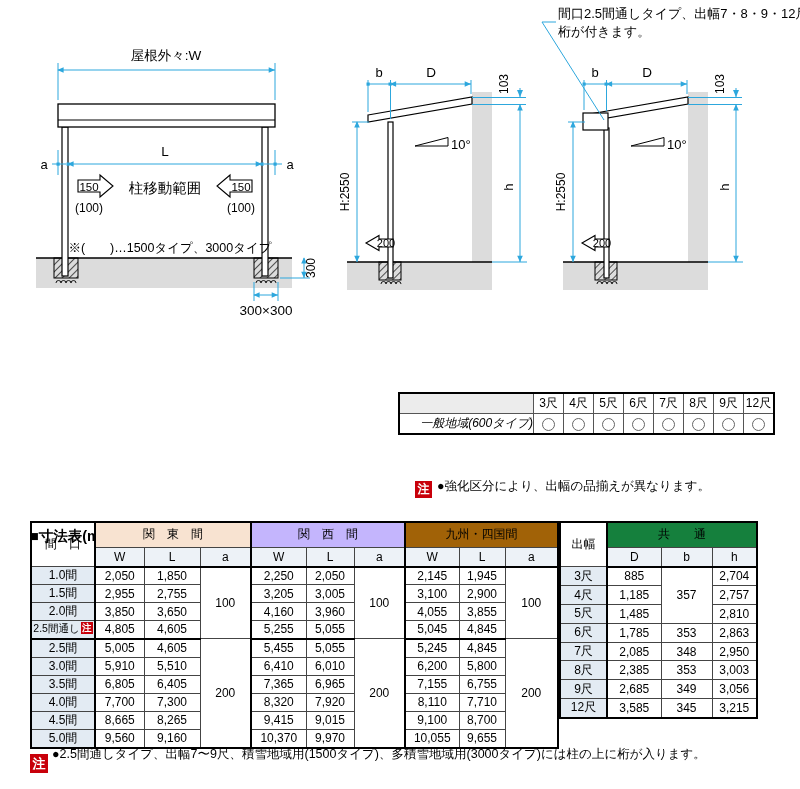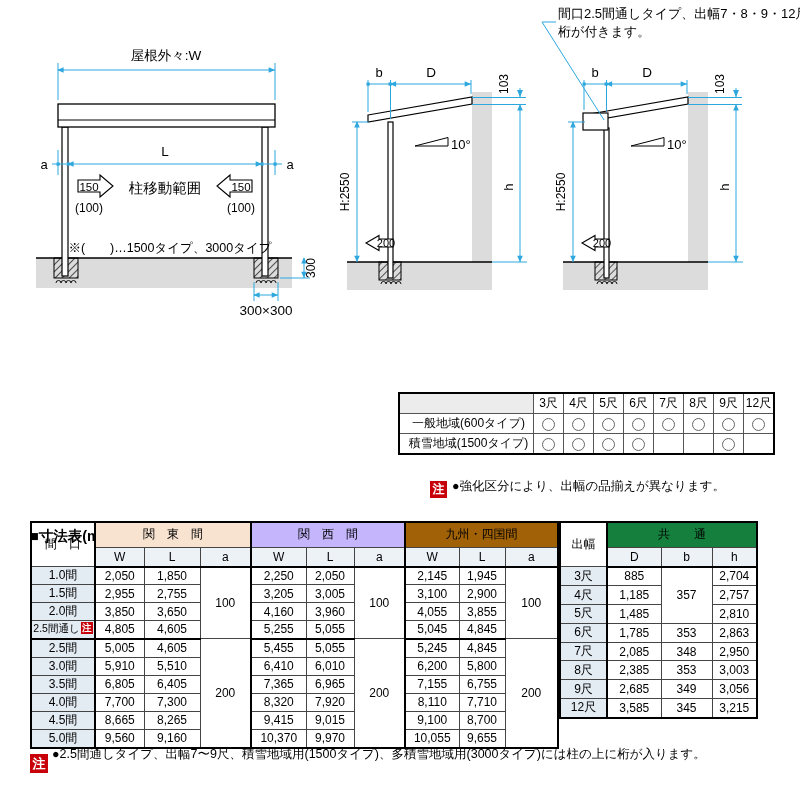--- a/index.html
+++ b/index.html
@@ -12,25 +12,25 @@
   .callout{left:558px;top:5px;font-size:13px;line-height:18px;white-space:nowrap;}
 
   
   table{border-collapse:collapse;border-radius:11px;}
   .avail{left:398px;top:392px;}
   .avail table{border:2px solid #000;table-layout:fixed;}
   .avail td,.avail th{border:1px solid #555;font-size:12px;font-weight:normal;
        height:19px;padding:0;text-align:center;overflow:hidden;white-space:nowrap;}
   .avail th.corner{background:#ececec;width:133px;}
   .avail th.shaku{width:29px;}
-  .avail td.lbl{text-align:center;padding-left:4px;}
+  .avail td.lbl{text-align:right;padding-left:4px;font-style:italic;}
   .mark{display:inline-block;width:11px;height:11px;border:1px solid #666;border-radius:50%;vertical-align:middle;}
 
   .badge{display:inline-block;background:#c8000a;color:#fff;font-weight:bold;text-align:center;}
-  .note1{left:398px;top:477px;font-size:12.5px;line-height:18px;white-space:nowrap;padding-left:32px;}
+  .note1{left:383px;top:477px;font-size:12.5px;line-height:18px;white-space:nowrap;padding-left:32px;}
   .note1 .badge{width:17px;height:17px;line-height:17px;font-size:12px;margin-right:5px;vertical-align:-3px;}
 
   
   .dims-title{left:30px;top:502px;font-size:14.5px;font-weight:bold;margin-top:25px;}
   .dims{left:30px;top:521px;display:flex;align-items:flex-start;}
   .dims table{border:2px solid #000;table-layout:fixed;font-size:12px;}
   .dims td,.dims th{border:1px solid #444;padding:0;text-align:center;white-space:nowrap;overflow:hidden;font-weight:normal;}
   .dims .band{height:25px;}
   .dims .sub th{height:18px;background:#edf2f7;border-bottom:2px solid #000;}
   .t-left td{height:16.5px;}
@@ -223,31 +223,20 @@
       <tr>
         <td class="lbl">一般地域(600タイプ)</td>
         <td><span class="mark"></span></td>
         <td><span class="mark"></span></td>
         <td><span class="mark"></span></td>
         <td><span class="mark"></span></td>
         <td><span class="mark"></span></td>
         <td><span class="mark"></span></td>
         <td><span class="mark"></span></td>
         <td><span class="mark"></span></td>
-      </tr>
-      <tr>
-        <td class="lbl">積雪地域(1500タイプ)</td>
-        <td><span class="mark"></span></td>
-        <td><span class="mark"></span></td>
-        <td><span class="mark"></span></td>
-        <td><span class="mark"></span></td>
-        <td><span class="mark" style="visibility: hidden;"></span></td>
-        <td><span class="mark" style="visibility: hidden;"></span></td>
-        <td><span class="mark"></span></td>
-        <td><span class="mark" style="visibility: hidden;"></span></td>
       </tr>
     </tbody>
       </table>
   </div>
 
   <div class="abs note1">
     <span class="badge">注</span><span>●強化区分により、出幅の品揃えが異なります。</span>
   </div>
 
   <div class="abs dims-title">■寸法表(mm)</div>

